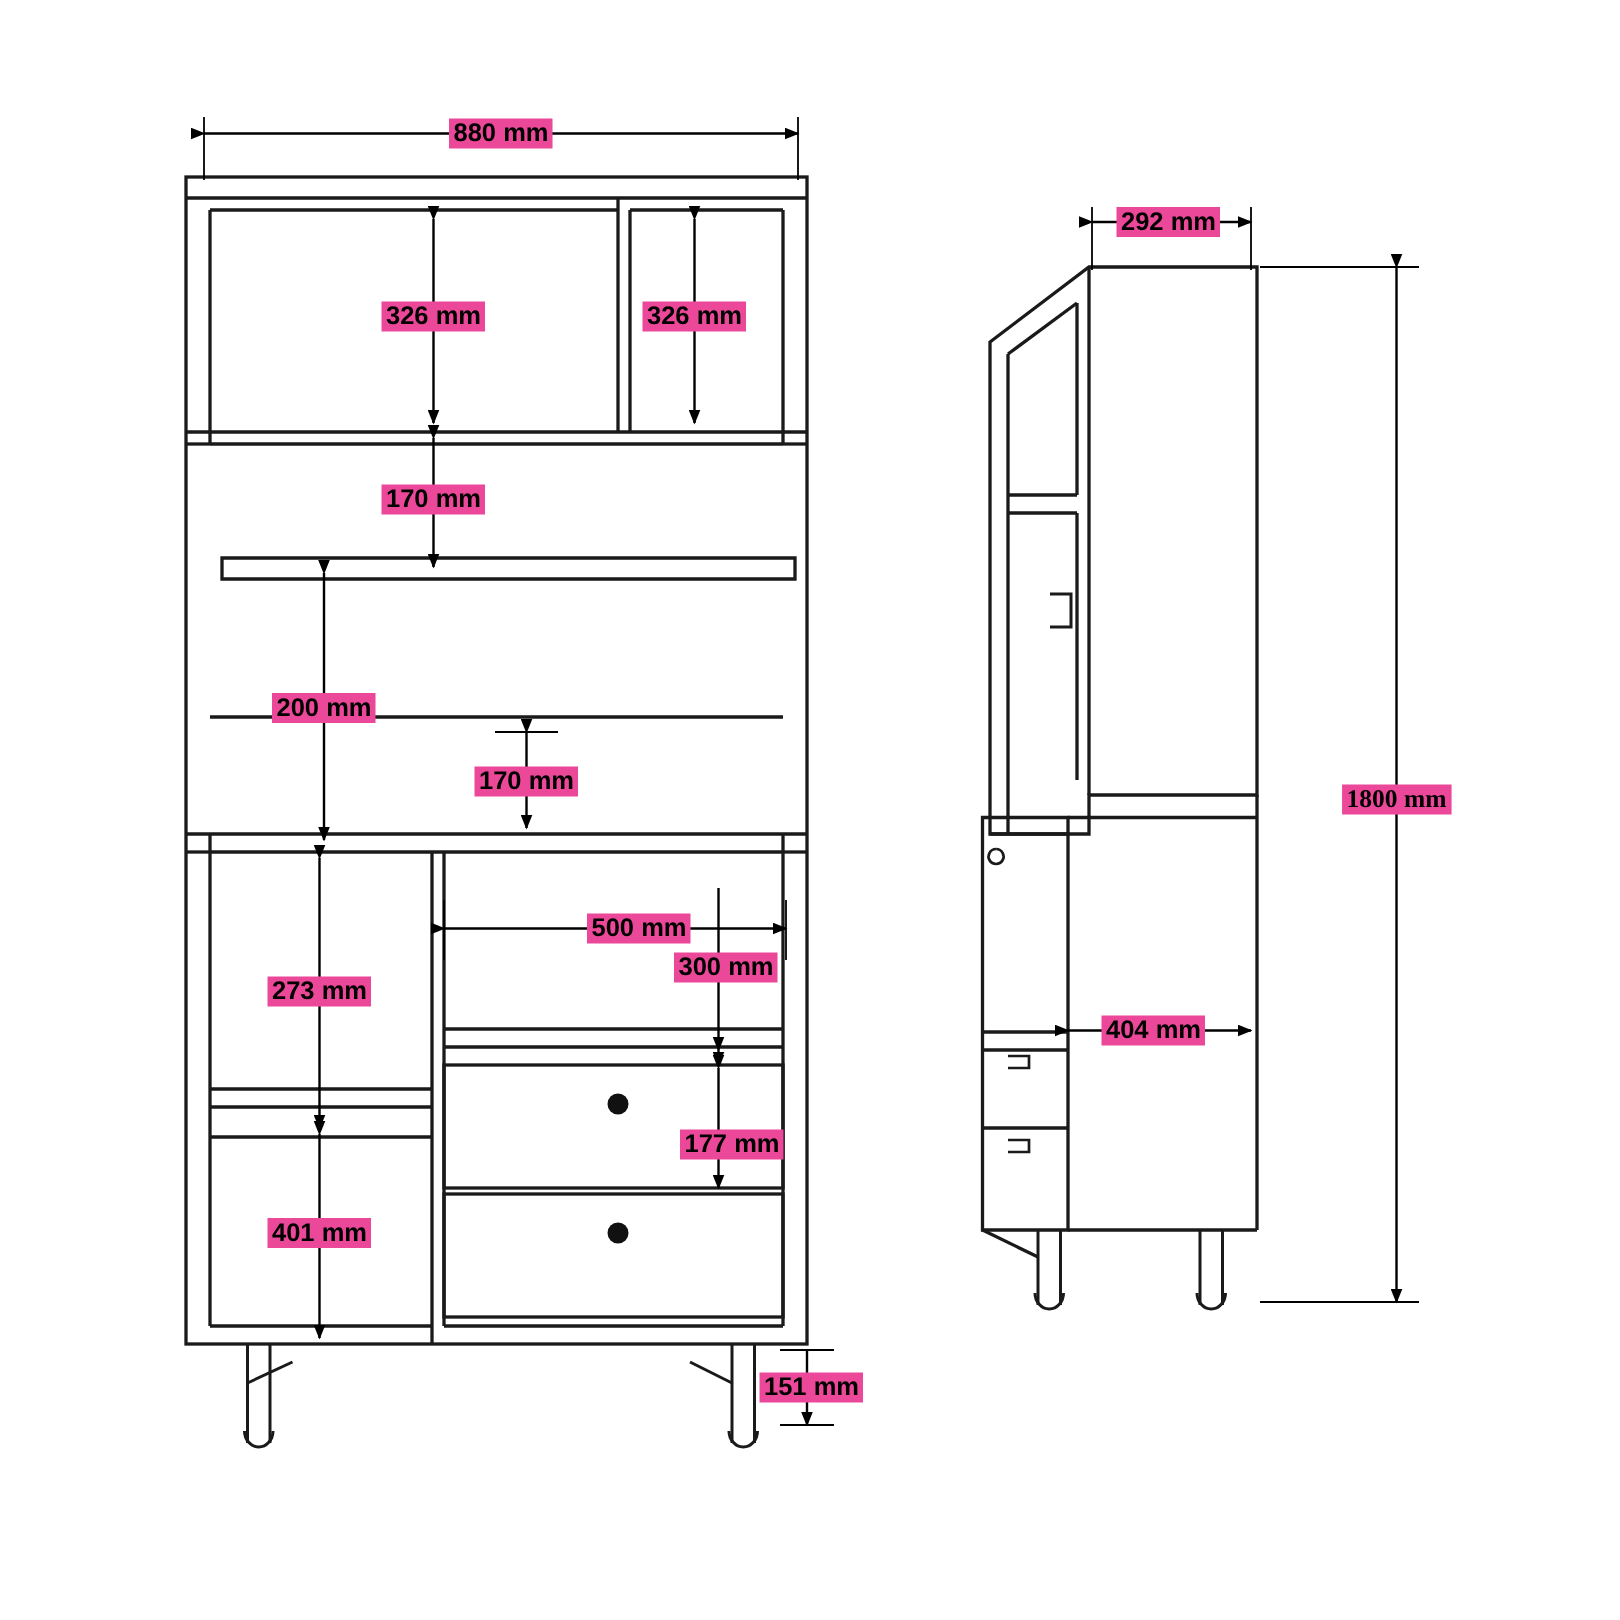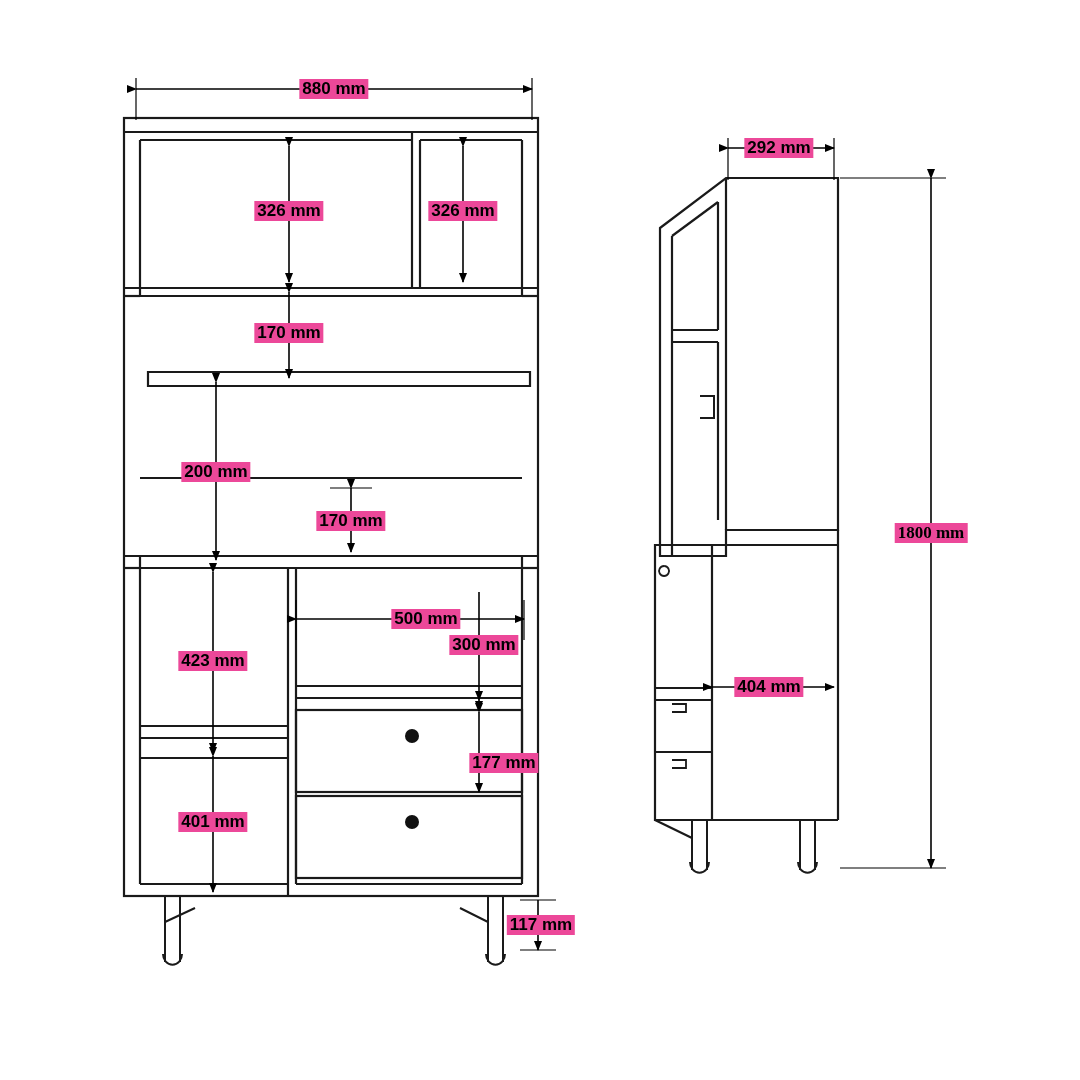--- a/index.html
+++ b/index.html
@@ -186,23 +186,23 @@
       <line x1="712" y1="687" x2="834" y2="687" marker-start="url(#ah)" marker-end="url(#ah)"></line>
     </g>
   </svg>
 
   <div class="dim-label" style="left:334px; top:89px;">880 mm</div>
   <div class="dim-label" style="left:289px; top:211px;">326 mm</div>
   <div class="dim-label" style="left:463px; top:211px;">326 mm</div>
   <div class="dim-label" style="left:289px; top:333px;">170 mm</div>
   <div class="dim-label" style="left:216px; top:472px;">200 mm</div>
   <div class="dim-label" style="left:351px; top:521px;">170 mm</div>
-  <div class="dim-label" style="left:213px; top:661px;">423 mm</div>
+  <div class="dim-label" style="left:213px; top:661px;">273 mm</div>
   <div class="dim-label" style="left:410px; top:619px;margin-left:16px;">500 mm</div>
   <div class="dim-label" style="left:484px; top:645px;">300 mm</div>
-  <div class="dim-label" style="left:504px; top:763px;">177 mm</div>
+  <div class="dim-label" style="left:488px; top:763px;">177 mm</div>
   <div class="dim-label" style="left:213px; top:822px;">401 mm</div>
-  <div class="dim-label" style="left:541px; top:925px;">117 mm</div>
+  <div class="dim-label" style="left:541px; top:925px;">151 mm</div>
   <div class="dim-label" style="left:779px; top:148px;text-align:center;">292 mm</div>
   <div class="dim-label" style="left:931px; top:533px;font-family:Liberation Serif, serif;">1800 mm</div>
   <div class="dim-label" style="left:769px; top:687px;">404 mm</div>
 
 </div>
 
 </body></html>

